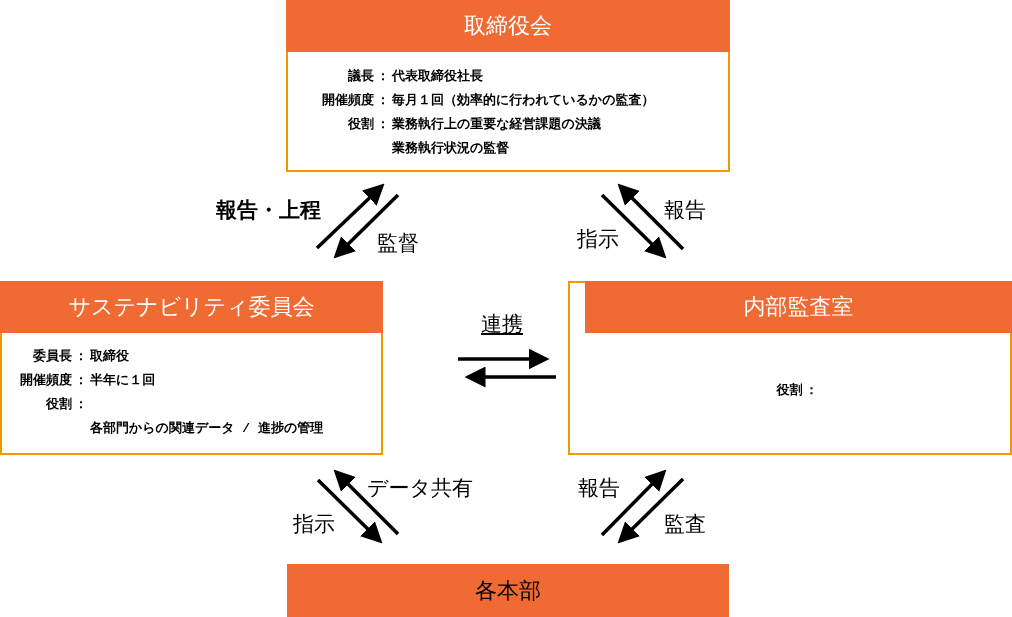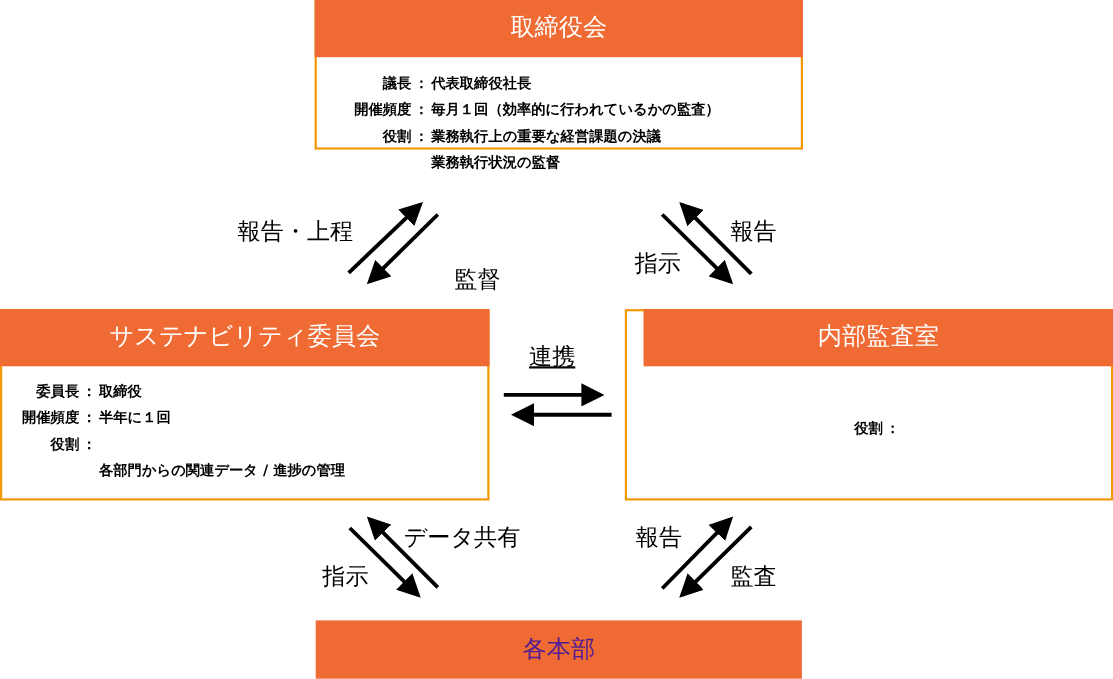--- a/index.html
+++ b/index.html
@@ -3,33 +3,33 @@
 <meta charset="utf-8">
 <style>
   html, body { margin:0; padding:0; background:#ffffff; }
   body { width:1012px; height:617px; position:relative; overflow:hidden;
          font-family:"DejaVu Sans", "Liberation Sans", sans-serif; color:#000; }
   .box { position:absolute; background:#fff; box-sizing:border-box;
          border:2px solid #F39800; }
   .box-header { background:#F06A33; color:#fff; text-align:center;
                 font-size:22px; height:52px; line-height:52px; margin:-2px -2px 0 -2px; }
   .box-body { font-size:13px; font-weight:bold; line-height:24px; }
-  .row { display:flex; white-space:nowrap; }
+  .row { display:flex; white-space:nowrap;font-family:Liberation Mono, monospace; }
   .lbl { text-align:right; flex:none; }
   .sep { flex:none; width:18px; text-align:center; }
   .val { flex:none; }
   .bottom-box { position:absolute; left:287px; top:564px; width:442px; height:53px;
-                background:#F06A33; color:#4c1d95; text-align:center; font-size:22px; line-height:53px; }
+                background:#F06A33; color:#000000; text-align:center; font-size:22px; line-height:53px; }
   .arrow-label { position:absolute; font-size:21px; white-space:nowrap; line-height:1; }
   svg.arrows { position:absolute; left:0; top:0; }
 </style>
 </head>
 <body>
 
-<div class="box" style="left:286px; top:0; width:444px; height:136px;">
+<div class="box" style="left:286px; top:0; width:444px; height:172px;">
   <div class="box-header">取締役会</div>
   <div class="box-body" style="padding:13px 0 0 0;">
     <div class="row">
       <span class="lbl" style="width:86px">議長</span>
       <span class="sep">：</span>
       <span class="val">代表取締役社長</span>
     </div>
     <div class="row">
       <span class="lbl" style="width:86px">開催頻度</span>
       <span class="sep">：</span>
@@ -41,21 +41,21 @@
       <span class="val">業務執行上の重要な経営課題の決議</span>
     </div>
     <div class="row">
       <span class="lbl" style="width:86px"></span>
       <span class="sep"></span>
       <span class="val">業務執行状況の監督</span>
     </div>
   </div>
 </div>
 
-<div class="box" style="left:0; top:281px; width:445px; height:174px;">
+<div class="box" style="left:0; top:281px; width:383px; height:174px;">
   <div class="box-header">サステナビリティ委員会</div>
   <div class="box-body" style="padding:12px 0 0 0;">
     <div class="row">
       <span class="lbl" style="width:70px">委員長</span>
       <span class="sep">：</span>
       <span class="val">取締役</span>
     </div>
     <div class="row">
       <span class="lbl" style="width:70px">開催頻度</span>
       <span class="sep">：</span>
@@ -121,21 +121,21 @@
   </g>
 
   <g>
     <line x1="602" y1="535" x2="664" y2="472" stroke="#000" stroke-width="3.5" marker-end="url(#ah)"></line>
   </g>
   <g>
     <line x1="683" y1="479" x2="620" y2="541" stroke="#000" stroke-width="3.5" marker-end="url(#ah)"></line>
   </g>
 </svg>
 
-<div class="arrow-label" style="left:216px; top:200px;">報告・上程</div>
-<div class="arrow-label" style="left:377px; top:244px;margin-left:36px;">監督</div>
+<div class="arrow-label" style="left:216px; top:200px;font-weight:bold;">報告・上程</div>
+<div class="arrow-label" style="left:377px; top:233px;">監督</div>
 <div class="arrow-label" style="left:577px; top:229px;">指示</div>
 <div class="arrow-label" style="left:664px; top:200px;">報告</div>
 <div class="arrow-label" style="left:481px; top:314px;text-decoration:underline;">連携</div>
 <div class="arrow-label" style="left:293px; top:514px;">指示</div>
 <div class="arrow-label" style="left:367px; top:478px;">データ共有</div>
 <div class="arrow-label" style="left:578px; top:478px;">報告</div>
 <div class="arrow-label" style="left:664px; top:514px;">監査</div>
 
 </body></html>

